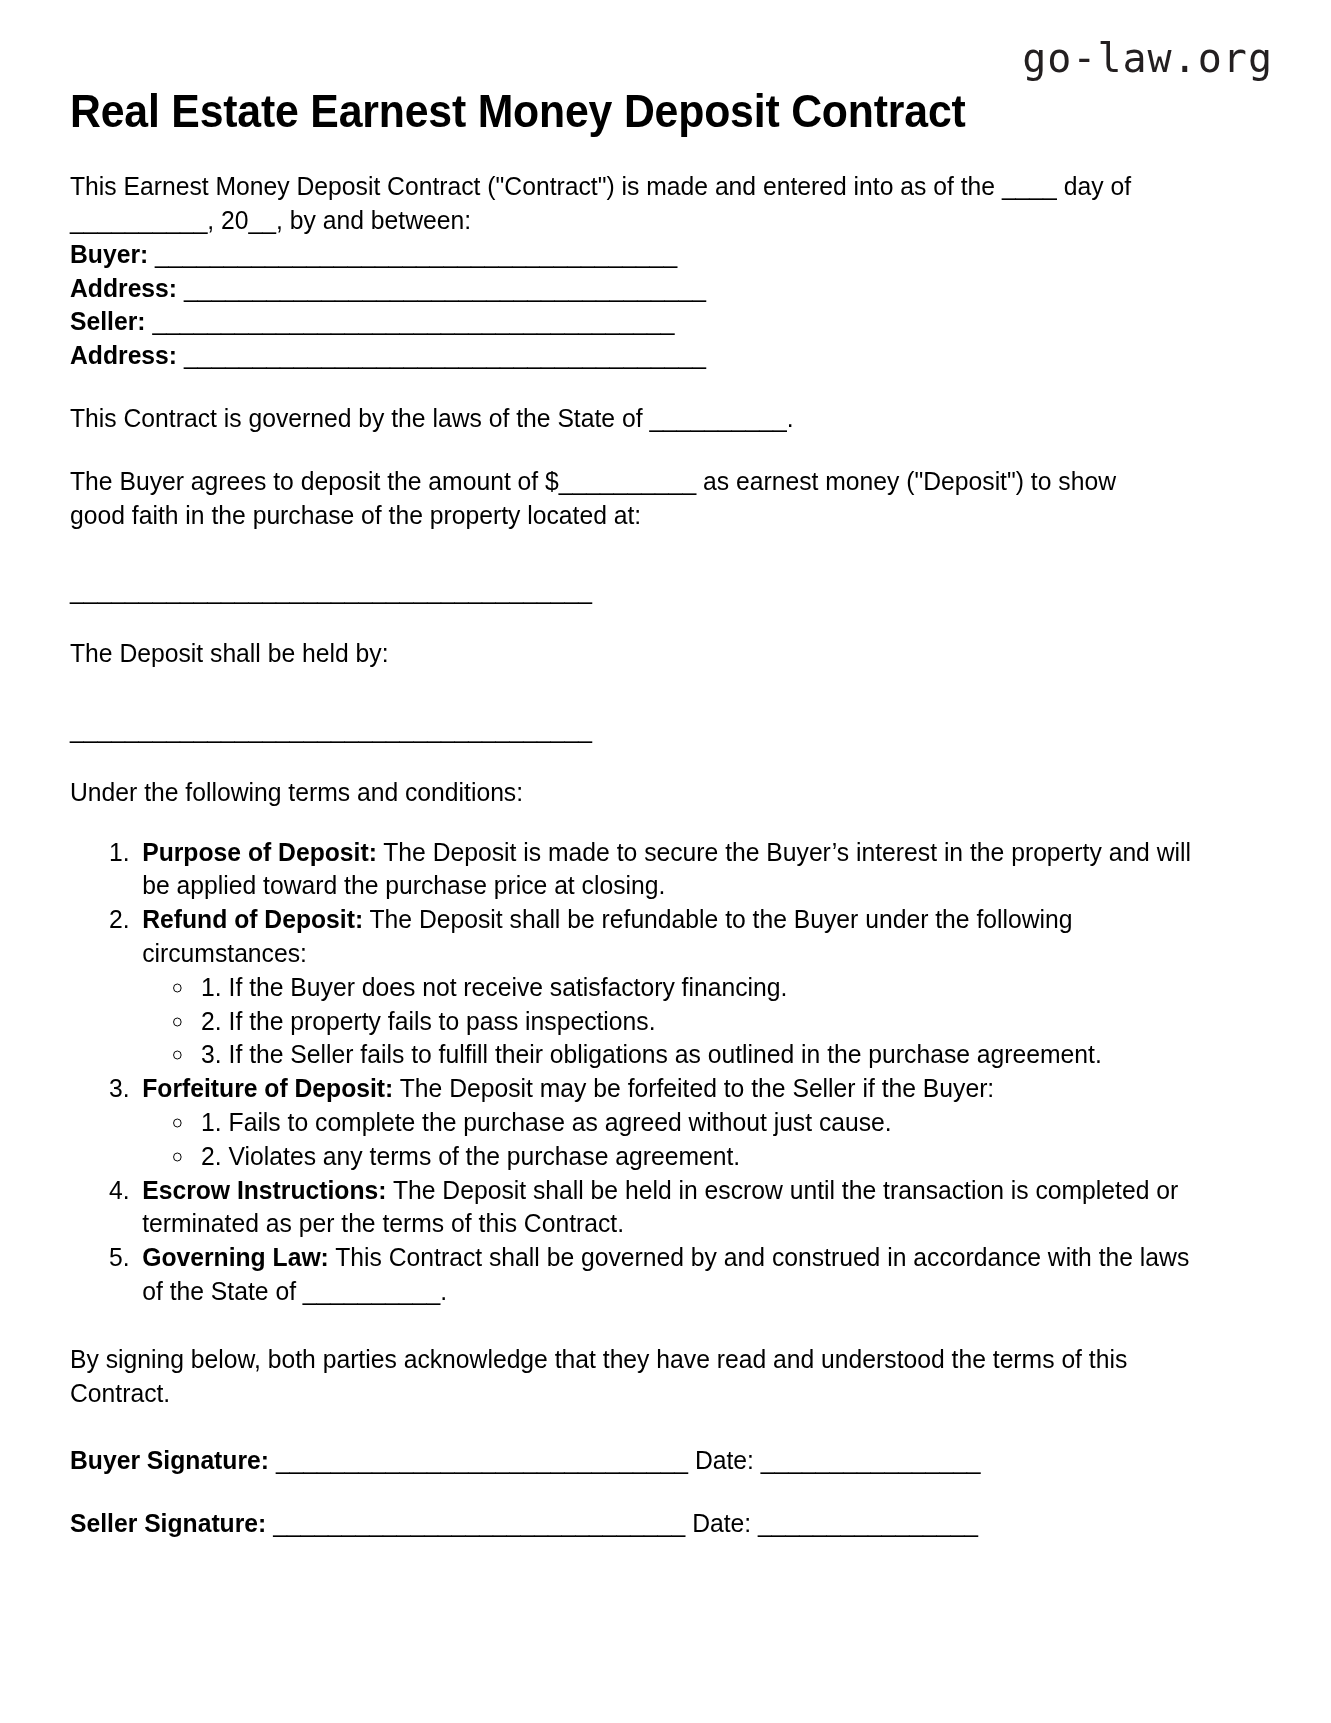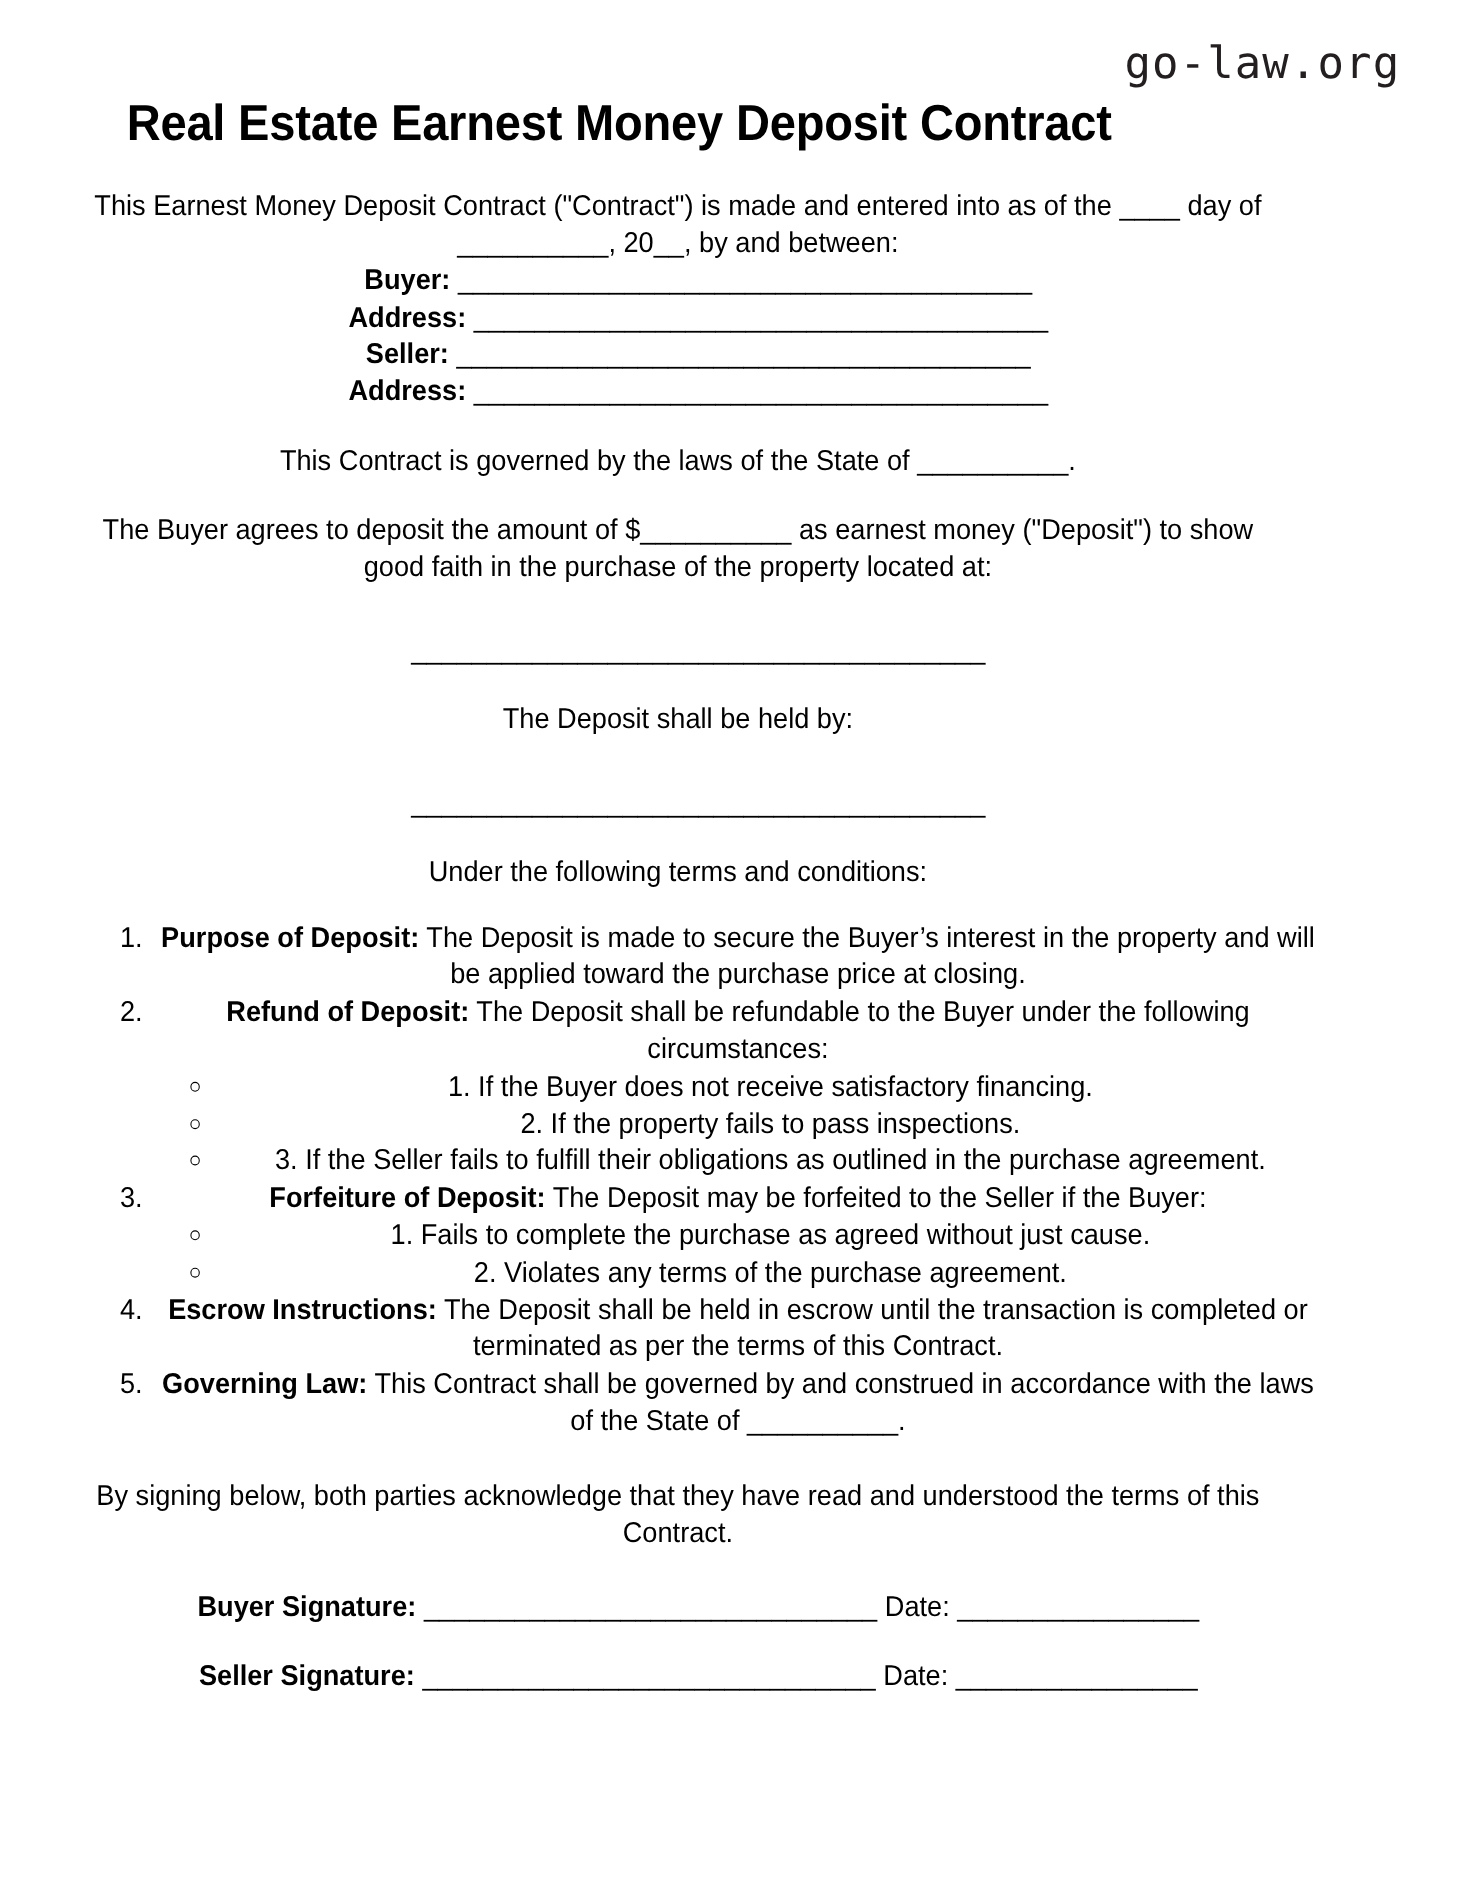--- a/index.html
+++ b/index.html
@@ -14,21 +14,20 @@
     color: #000000;
     overflow: hidden;
     position: relative;
   }
   .page {
     position: relative;
     width: 1331px;
     height: 1723px;
     box-sizing: border-box;
     padding: 0 72px 0 70px;
-    text-align: center;
   }
 
   
   .watermark {
     position: absolute;
     top: 38px;
     right: 58px;
     font-family: "DejaVu Sans Mono", "Liberation Mono", monospace;
     font-size: 40px;
     letter-spacing: 1px;

